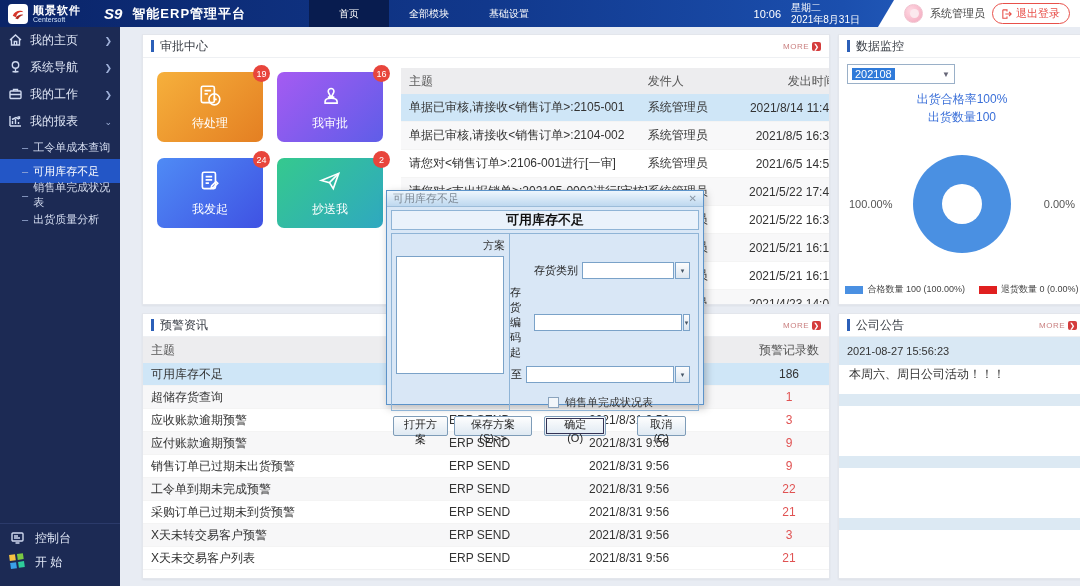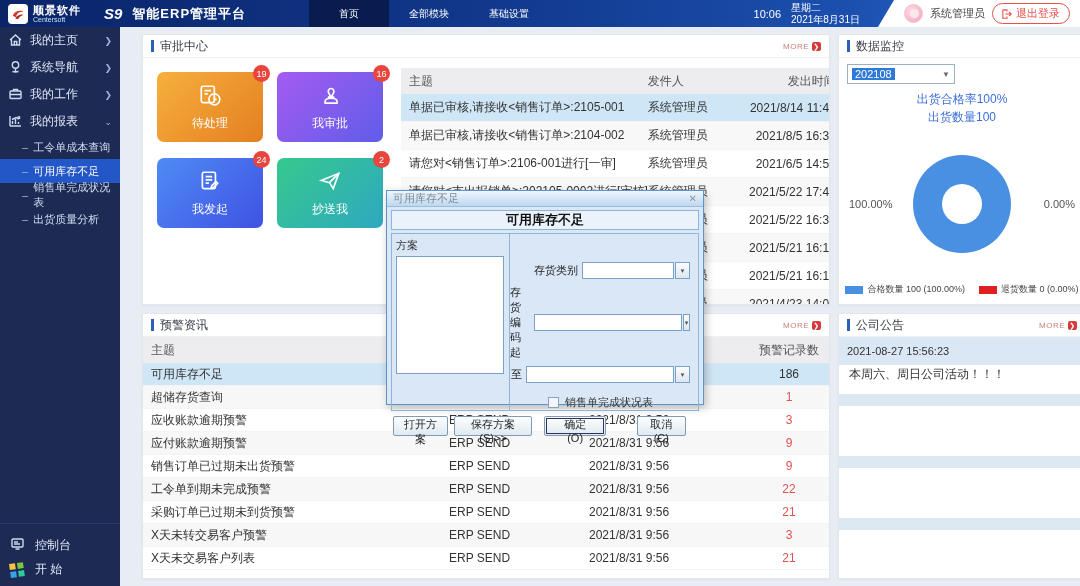--- a/index.html
+++ b/index.html
@@ -34,21 +34,21 @@
     padding:2px 9px; font-size:11px; background:#fff; cursor:pointer; }
 
   
   .sidebar { position:absolute; top:27px; left:0; width:120px; height:559px; background:#1c2a54; color:#dfe6f5; z-index:20; }
   .side-item { height:27px; display:flex; align-items:center; gap:7px; padding:0 8px; font-size:12px; cursor:pointer; }
   .side-item .chev { margin-left:auto; font-size:9px; color:#9fb0d8; }
   .sub-item { height:24px; display:flex; align-items:center; padding-left:22px; font-size:11px; color:#d5ddf0; cursor:pointer; }
   .sub-item .dash { margin-right:5px; color:#9fb0d8; }
   .sub-item.active { background:#2356c6; color:#fff; }
   .side-footer { position:absolute; bottom:8px; left:0; width:100%; border-top:1px solid #2b3a6a; padding-top:6px; }
-  .foot-row { height:24px; display:flex; align-items:flex-end; gap:10px; padding:0 10px; font-size:12px; cursor:pointer; }
+  .foot-row { height:24px; display:flex; align-items:flex-start; gap:10px; padding:0 10px; font-size:12px; cursor:pointer; }
   .start-icon { width:15px; height:15px; display:grid; grid-template-columns:6px 6px; grid-template-rows:6px 6px; gap:2px; transform:rotate(-8deg); }
   .start-icon i:nth-child(1){background:#f5c242;} .start-icon i:nth-child(2){background:#7ac943;}
   .start-icon i:nth-child(3){background:#3aa0e8;} .start-icon i:nth-child(4){background:#2ecc9a;}
 
   
   .main { position:absolute; top:27px; left:134px; width:960px; height:559px; padding:7px 8px; display:grid;
     grid-template-columns:1fr 248px; grid-template-rows:271px 1fr; gap:8px; }
   .panel { background:#fff; border:1px solid #e3e6ec; box-shadow:0 1px 2px rgba(0,0,0,.05); display:flex; flex-direction:column; overflow:hidden; }
   .panel-head { height:23px; flex:0 0 23px; display:flex; align-items:center; padding:0 8px; border-bottom:1px solid #eef0f3; }
   .accent { width:3px; height:12px; background:#2b5fb8; margin-right:6px; }
@@ -108,21 +108,21 @@
   
   .dialog { position:absolute; left:386px; top:190px; width:318px; height:215px; z-index:50;
     background:#d9e7f6; border:1px solid #5c93c9; box-shadow:2px 3px 8px rgba(0,0,0,.25); display:flex; flex-direction:column; }
   .dlg-titlebar { height:18px; background:linear-gradient(180deg,#eef6fd,#bed8ef); display:flex; align-items:center; padding:0 6px;
     font-size:11px; color:#7c8894; border-bottom:1px solid #9cbcd9; }
   .dlg-x { margin-left:auto; font-size:10px; color:#8a97a5; cursor:pointer; }
   .dlg-heading { height:24px; background:#eaf2fb; border:1px solid #8fb4d6; margin:3px 4px 0 4px; display:flex; align-items:center; justify-content:center;
     font-size:13px; font-weight:bold; color:#111; }
   .dlg-body { flex:1; display:flex; margin:3px 4px 0 4px; border:1px solid #8fb4d6; }
   .dlg-left { flex:0 0 118px; border-right:1px solid #8fb4d6; padding:4px; }
-  .dlg-left .lbl { font-size:11px; margin-bottom:3px; }
+  .dlg-left .lbl { font-size:11px; margin-bottom:3px;text-align:right; }
   .scheme-list { width:108px; height:118px; background:#fff; border:1px solid #7aa2c8; }
   .dlg-right { flex:1; padding:28px 8px 0 0; }
   .fld { display:flex; align-items:center; justify-content:flex-end; margin-bottom:6px; }
   .fld label { font-size:11px; margin-right:4px; color:#222; }
   .fld input { height:17px; border:1px solid #7aa2c8; background:#fff; font-size:11px; padding:0 2px; }
   .combo-btn { width:15px; height:17px; border:1px solid #7aa2c8; background:linear-gradient(180deg,#fdfdfd,#dce6f0); font-size:7px; color:#456;
     display:flex; align-items:center; justify-content:center; cursor:pointer; margin-left:1px; }
   .chk-row { display:flex; align-items:center; gap:6px; margin:12px 0 0 38px; }
   .chk { width:11px; height:11px; border:1px solid #8aa3bd; background:#f2f6fa; }
   .chk-lbl { font-size:11px; }

